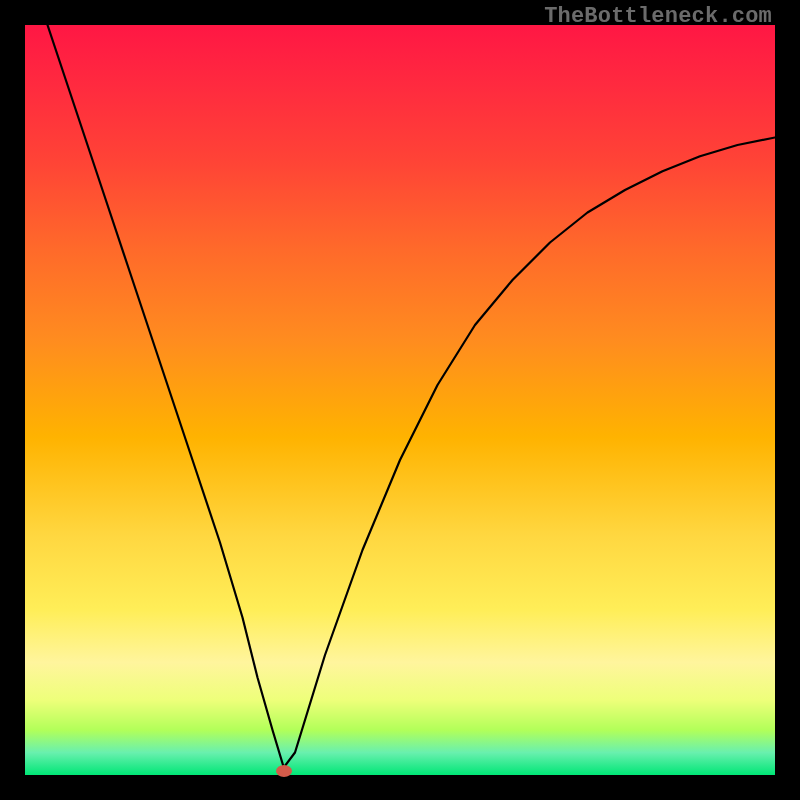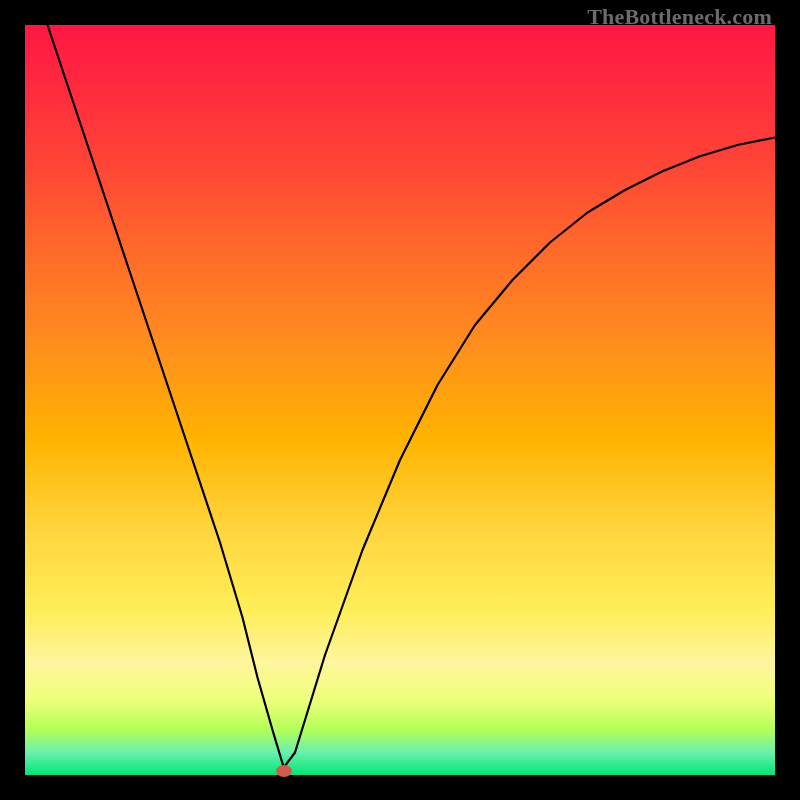--- a/index.html
+++ b/index.html
@@ -28,21 +28,21 @@
       #fff59d 85%,
       #eeff7a 90%,
       #b2ff59 94%,
       #69f0ae 97%,
       #00e676 100%);
   }
   .watermark {
     position: absolute;
     top: 4px;
     right: 28px;
-    font-family: Liberation Serif, serif;
+    font-family: Liberation Mono, monospace;
     font-size: 22px;
     font-weight: 600;
     color: #6b6b6b;
     letter-spacing: 0.2px;
   }
   svg.curve {
     position: absolute;
     left: 0; top: 0;
     width: 100%;
     height: 100%;

